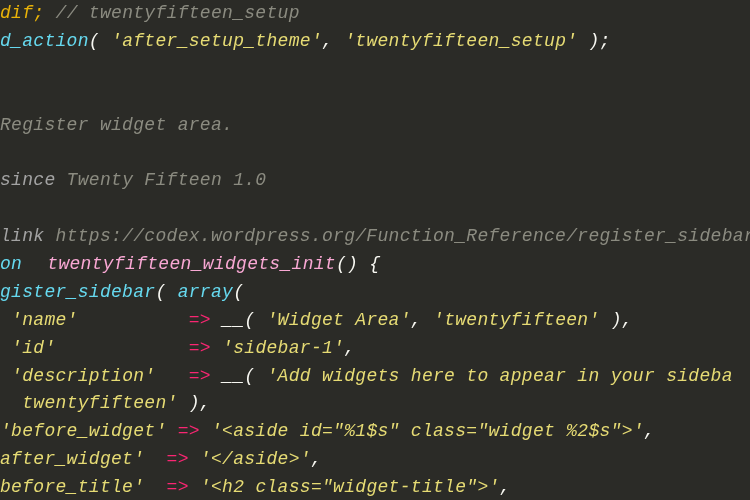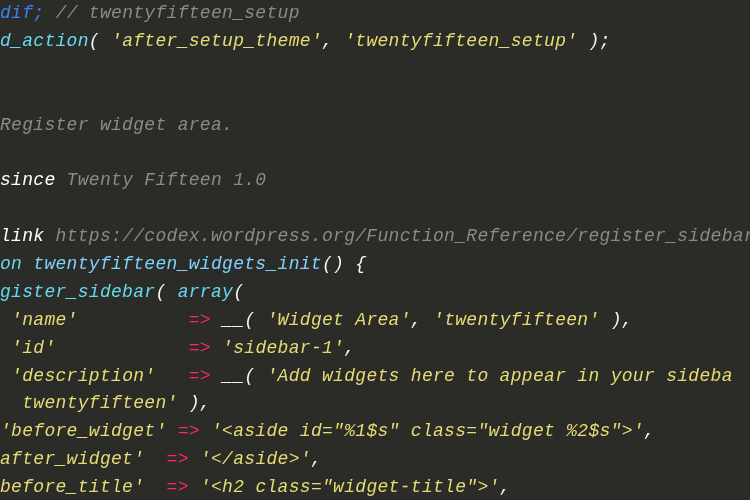--- a/index.html
+++ b/index.html
@@ -14,26 +14,26 @@
     overflow: hidden;
     width: 750px;
     height: 500px;
   }
   .code-container {
     padding: 0px 0 0 0;
     white-space: pre;
     letter-spacing: 0.3px;
   }
   .line { display: block; }
-  .c-keyword   { color: #3b82f6; text-align: center; }
+  .c-keyword   { color: #eab308; text-align: center; }
   .c-string    { color: #e6db74; margin-top: 16px; }
-  .c-funcname  { color: #7dd3fc; }
+  .c-funcname  { color: #f9a8d4; margin-left: 14px; }
   .c-funccall  { color: #66d9ef; margin-top: 13px; }
   .c-type      { color: #66d9ef; }
   .c-comment   { color: #8b8b80; font-family: Liberation Mono, monospace; }
-  .c-annot     { color: #ffffff; font-style: italic; }
+  .c-annot     { color: #a3a3a3; font-style: italic; }
   .c-default   { color: #f8f8f2; }
   .c-op        { color: #f92672; }
 </style>
 </head>
 <body>
 
 <div class="code-container"><span class="line"><span class="c-keyword">dif;</span><span class="c-comment"> // twentyfifteen_setup</span></span><span class="line"><span class="c-funccall">d_action</span><span class="c-default">( </span><span class="c-string">'after_setup_theme'</span><span class="c-default">, </span><span class="c-string">'twentyfifteen_setup'</span><span class="c-default"> );</span></span><span class="line"> </span><span class="line"> </span><span class="line"><span class="c-comment">Register widget area.</span></span><span class="line"> </span><span class="line"><span class="c-annot">since</span><span class="c-comment"> Twenty Fifteen 1.0</span></span><span class="line"> </span><span class="line"><span class="c-annot">link</span><span class="c-comment"> https://codex.wordpress.org/Function_Reference/register_sidebar</span></span><span class="line"><span class="c-type">on </span><span class="c-funcname">twentyfifteen_widgets_init</span><span class="c-default">() {</span></span><span class="line"><span class="c-funccall">gister_sidebar</span><span class="c-default">( </span><span class="c-type">array</span><span class="c-default">(</span></span><span class="line"> <span class="c-string">'name'</span><span class="c-default">          </span><span class="c-op">=&gt;</span><span class="c-default"> __( </span><span class="c-string">'Widget Area'</span><span class="c-default">, </span><span class="c-string">'twentyfifteen'</span><span class="c-default"> ),</span></span><span class="line"> <span class="c-string">'id'</span><span class="c-default">            </span><span class="c-op">=&gt;</span><span class="c-string"> 'sidebar-1'</span><span class="c-default">,</span></span><span class="line"> <span class="c-string">'description'</span><span class="c-default">   </span><span class="c-op">=&gt;</span><span class="c-default"> __( </span><span class="c-string">'Add widgets here to appear in your sideba</span></span><span class="line">  <span class="c-string">twentyfifteen'</span><span class="c-default"> ),</span></span><span class="line"><span class="c-string">'before_widget'</span><span class="c-default"> </span><span class="c-op">=&gt;</span><span class="c-string"> '&lt;aside id="%1$s" class="widget %2$s"&gt;'</span><span class="c-default">,</span></span><span class="line"><span class="c-string">after_widget'</span><span class="c-default">  </span><span class="c-op">=&gt;</span><span class="c-string"> '&lt;/aside&gt;'</span><span class="c-default">,</span></span><span class="line"><span class="c-string">before_title'</span><span class="c-default">  </span><span class="c-op">=&gt;</span><span class="c-string"> '&lt;h2 class="widget-title"&gt;'</span><span class="c-default">,</span></span></div>
 
 </body></html>

